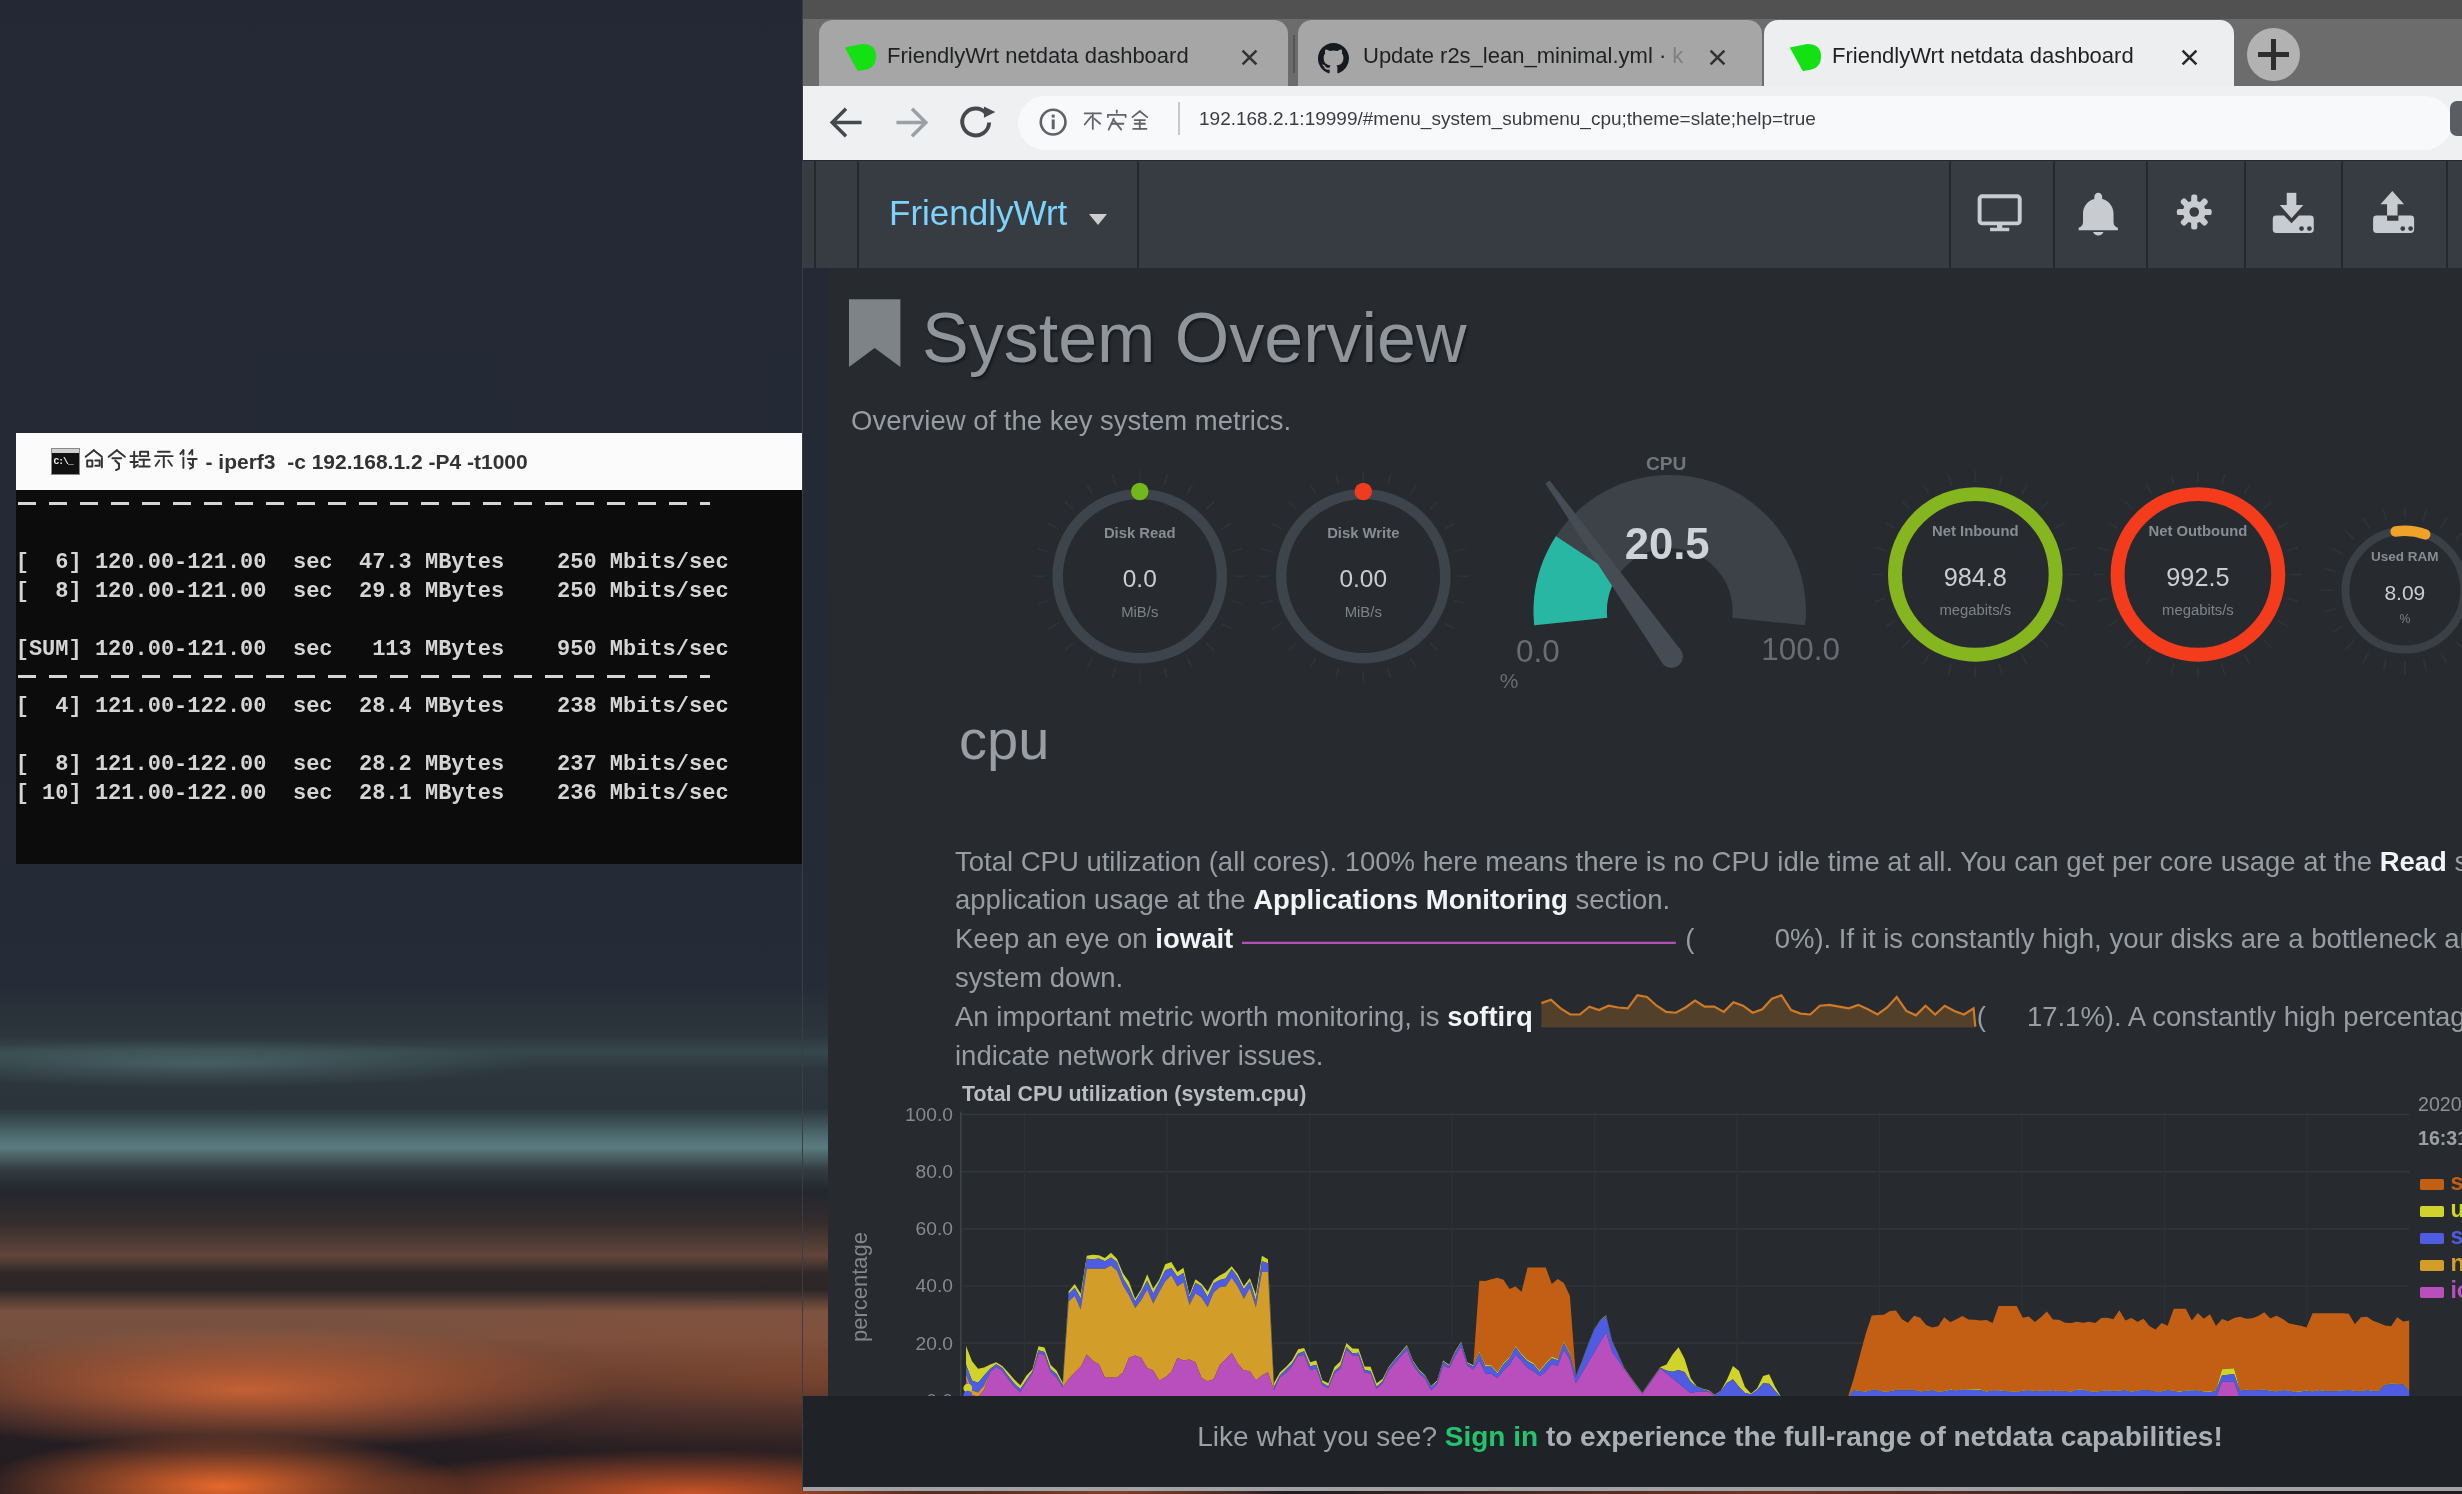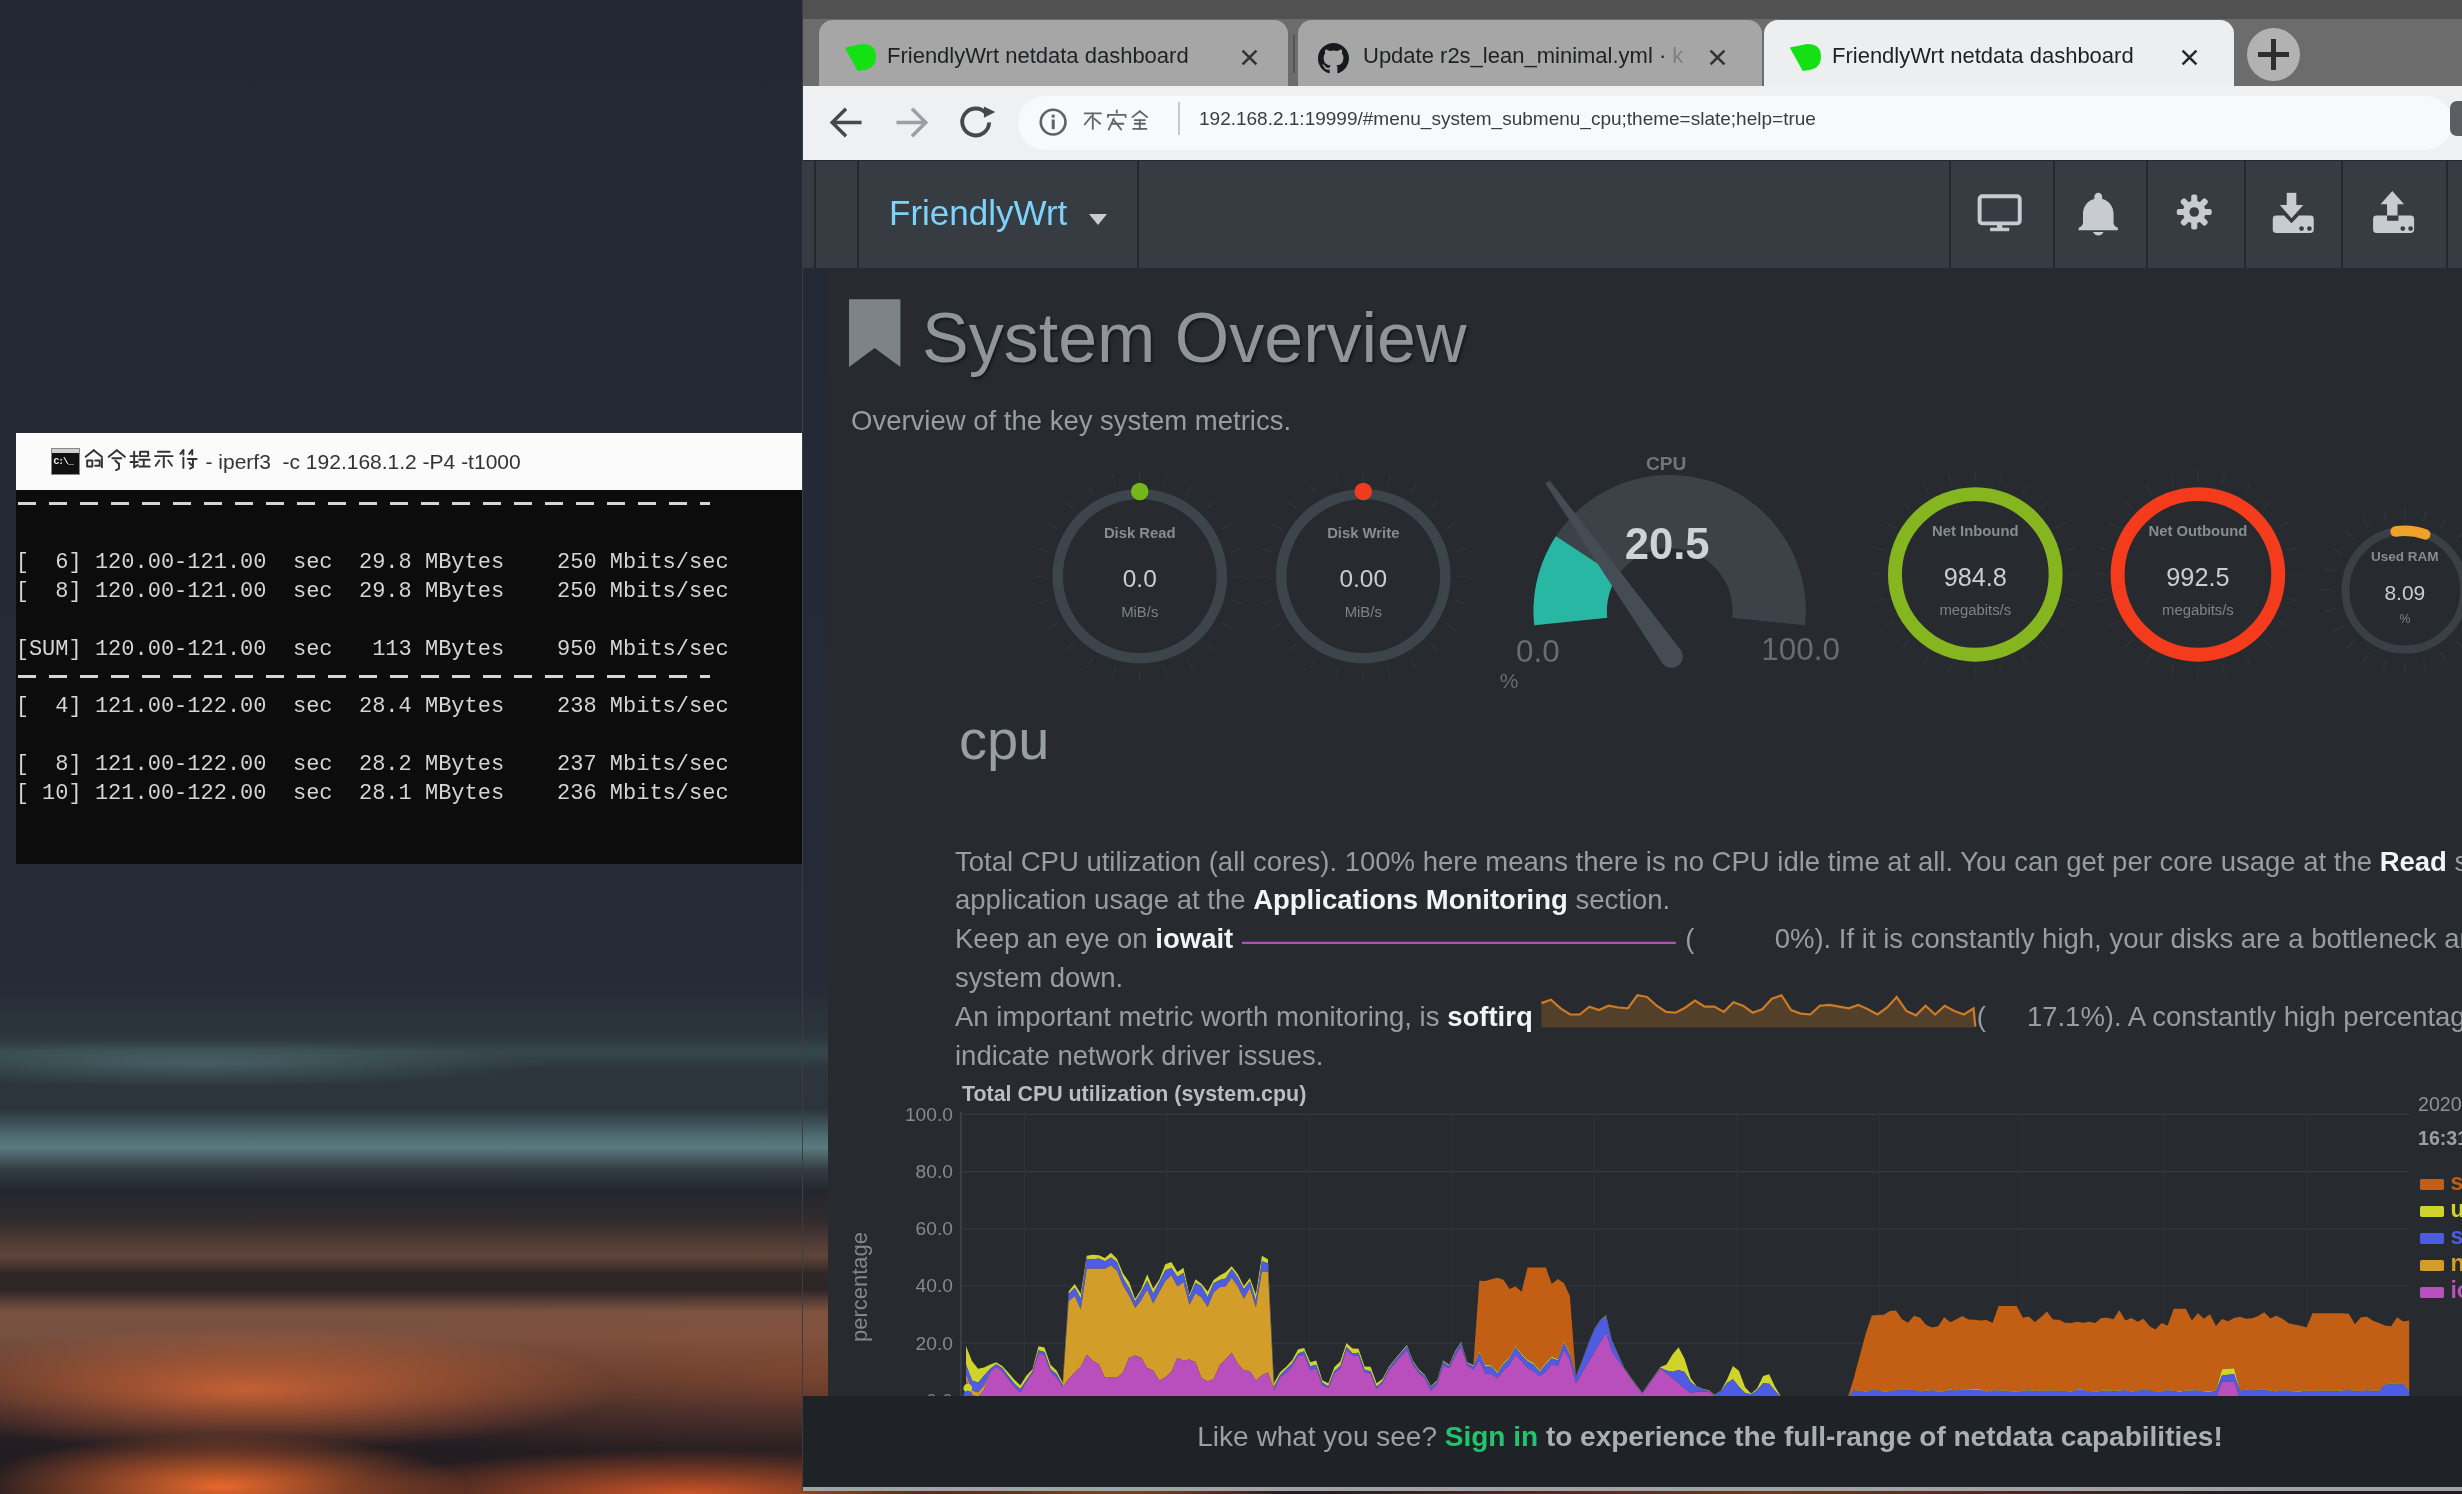--- a/index.html
+++ b/index.html
@@ -17,21 +17,21 @@
     linear-gradient(180deg, rgba(0,0,0,0) 84.0%, rgba(24,26,32,.72) 85.2%, rgba(24,26,32,.78) 86.3%, rgba(0,0,0,0) 87.8%),
     radial-gradient(14% 1.6% at 8% 71.2%, rgba(98,136,138,.45), rgba(98,136,138,0) 100%),
     linear-gradient(180deg,
       #232834 0%, #242a36 58%, #262c37 66%,
       #2c363c 69.3%, #36474c 70.4%, #2c363c 71.6%,
       #2b343b 74.2%, #4f6d72 76.1%, #5a7b7f 76.8%, #333c42 78.3%,
       #23272e 79.7%, #332c2c 81.8%,
       #61453a 84%, #7b5341 87%, #765040 89.5%,
       #55392f 92%, #2f2429 94.5%, #241d22 96.5%, #211b20 100%);
  }
-#term { left:15.7px; top:433px; width:787px; height:431px; background:#0c0c0c; }
+#term { left:15.7px; top:433px; width:787px; height:431px; background:#0c0c0c;font-weight:bold; }
 #termbar { position:absolute; left:0; top:0; width:100%; height:57px; background:#fbfbfb; }
 #termtitle { position:absolute; left:66px; top:15px; white-space:nowrap; }
 #termico { position:absolute; left:35px; top:15px; width:29px; height:27px; background:#111; border:1.7px solid #888; }
 #termico:before { content:"C:\\_"; position:absolute; left:1.7px; top:7px; font-size:9.6px; font-weight:bold;
   color:#eee; font-family:"Liberation Mono",monospace; letter-spacing:-0.9px; }
 #termico:after { content:""; position:absolute; left:0; top:0; width:100%; height:3.5px; background:#cfcfcf; }
 .trow { position:absolute; left:0px; font-family:"Liberation Mono",monospace; font-size:22px;
   line-height:29px; color:#d5d5d5; white-space:pre; }
 .dash { position:absolute; left:2.6px; width:692px; height:2.6px;
   background:repeating-linear-gradient(90deg,#d5d5d5 0 18.3px, transparent 18.3px 31px); }
@@ -119,21 +119,21 @@
               <path d="M18,8 l4,-5"></path>
               <path d="M22,3 v6"></path>
               <path d="M10,13 v14"></path>
               <path d="M16,15 h12"></path>
               <path d="M23,15 v11 l-4,2"></path>
               <path d="M18,20 l3,3"></path>
             </g>
           </svg><span style="font-size:21px;color:#333"> - iperf3&nbsp;&nbsp;-c 192.168.1.2 -P4 -t1000</span></div>
       </div>
     <div class="dash" style="top:69px"></div>
-<div class="trow" style="top:115px">[  6] 120.00-121.00  sec  29.8 MBytes    250 Mbits/sec</div>
+<div class="trow" style="top:115px">[  6] 120.00-121.00  sec  47.3 MBytes    250 Mbits/sec</div>
 <div class="trow" style="top:144px">[  8] 120.00-121.00  sec  29.8 MBytes    250 Mbits/sec</div>
 <div class="trow" style="top:202px">[SUM] 120.00-121.00  sec   113 MBytes    950 Mbits/sec</div>
 <div class="dash" style="top:242px"></div>
 <div class="trow" style="top:259px">[  4] 121.00-122.00  sec  28.4 MBytes    238 Mbits/sec</div>
 <div class="trow" style="top:317px">[  8] 121.00-122.00  sec  28.2 MBytes    237 Mbits/sec</div>
 <div class="trow" style="top:346px">[ 10] 121.00-122.00  sec  28.1 MBytes    236 Mbits/sec</div>
   </div>
 
   <div id="topstrip" class="abs"></div>
   <div id="frame" class="abs"></div>

